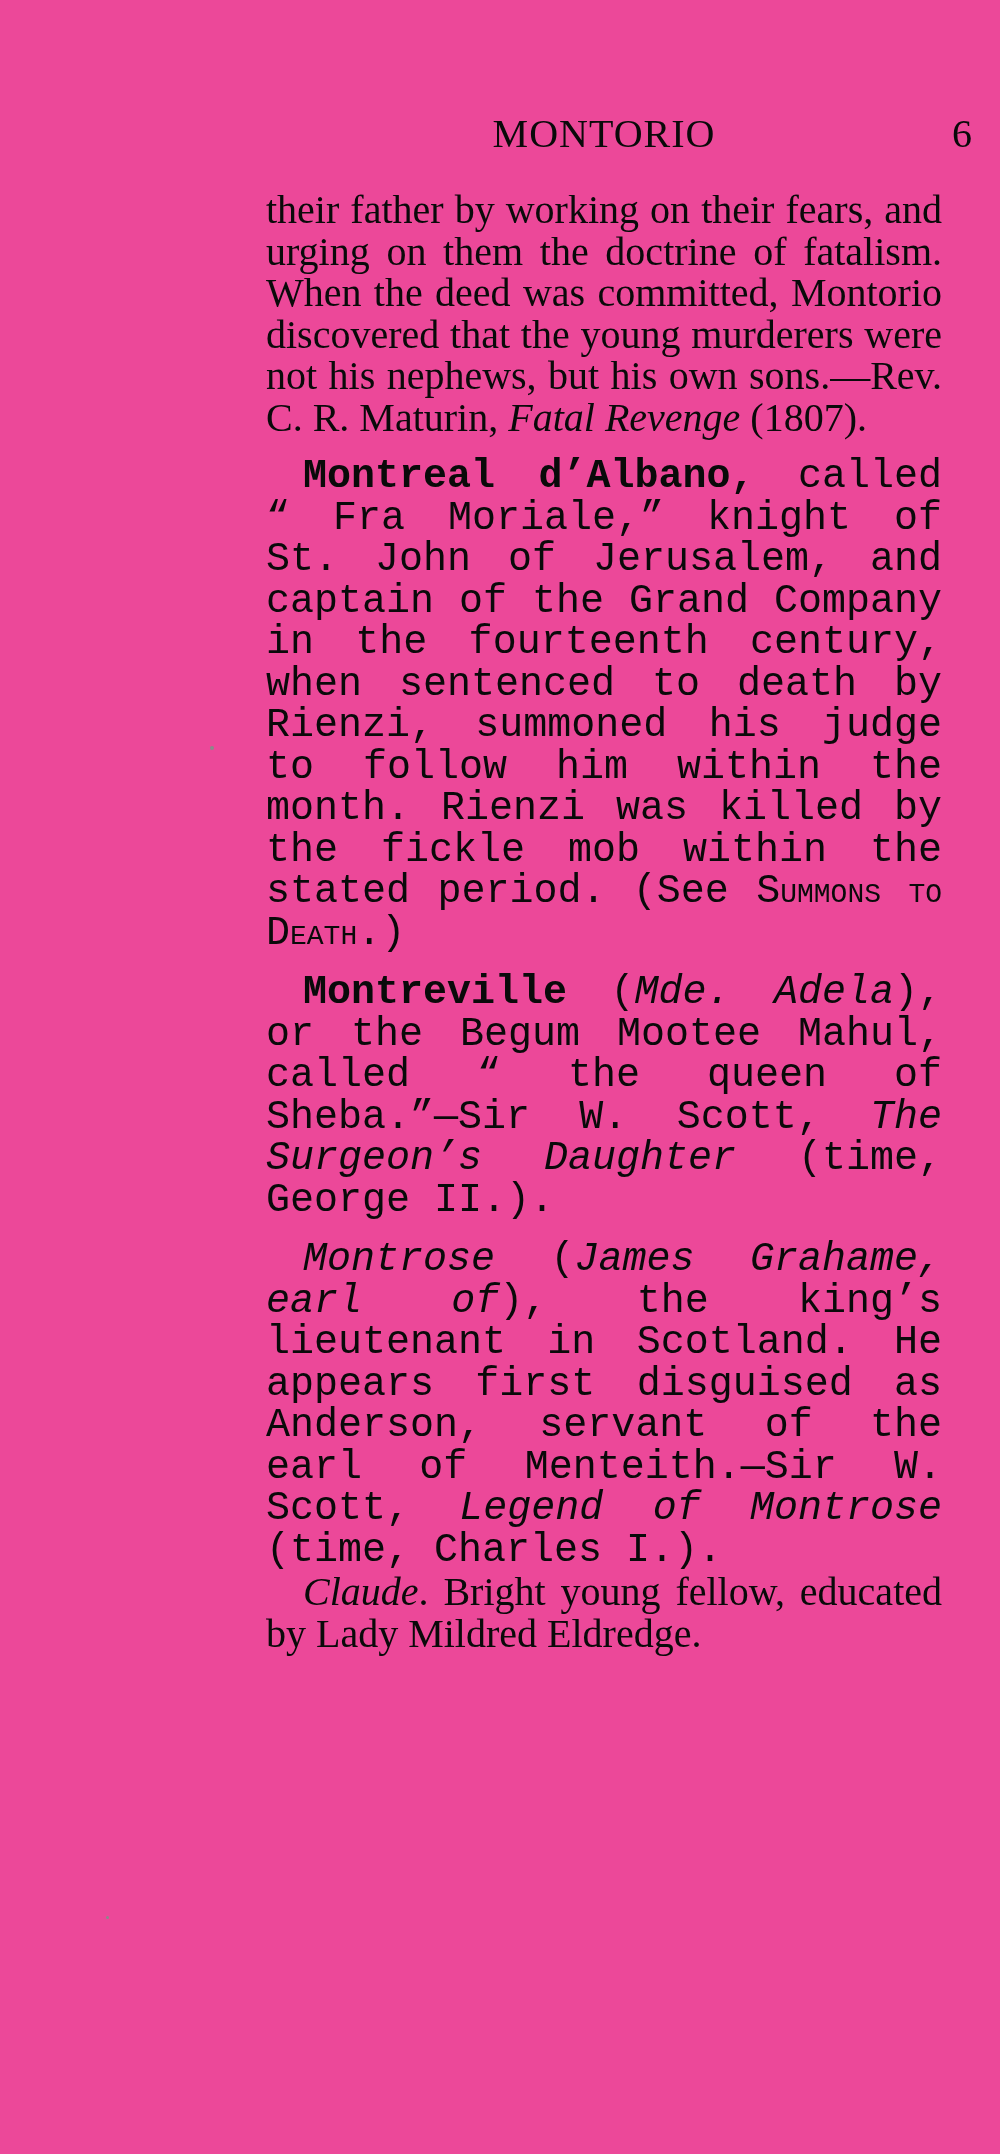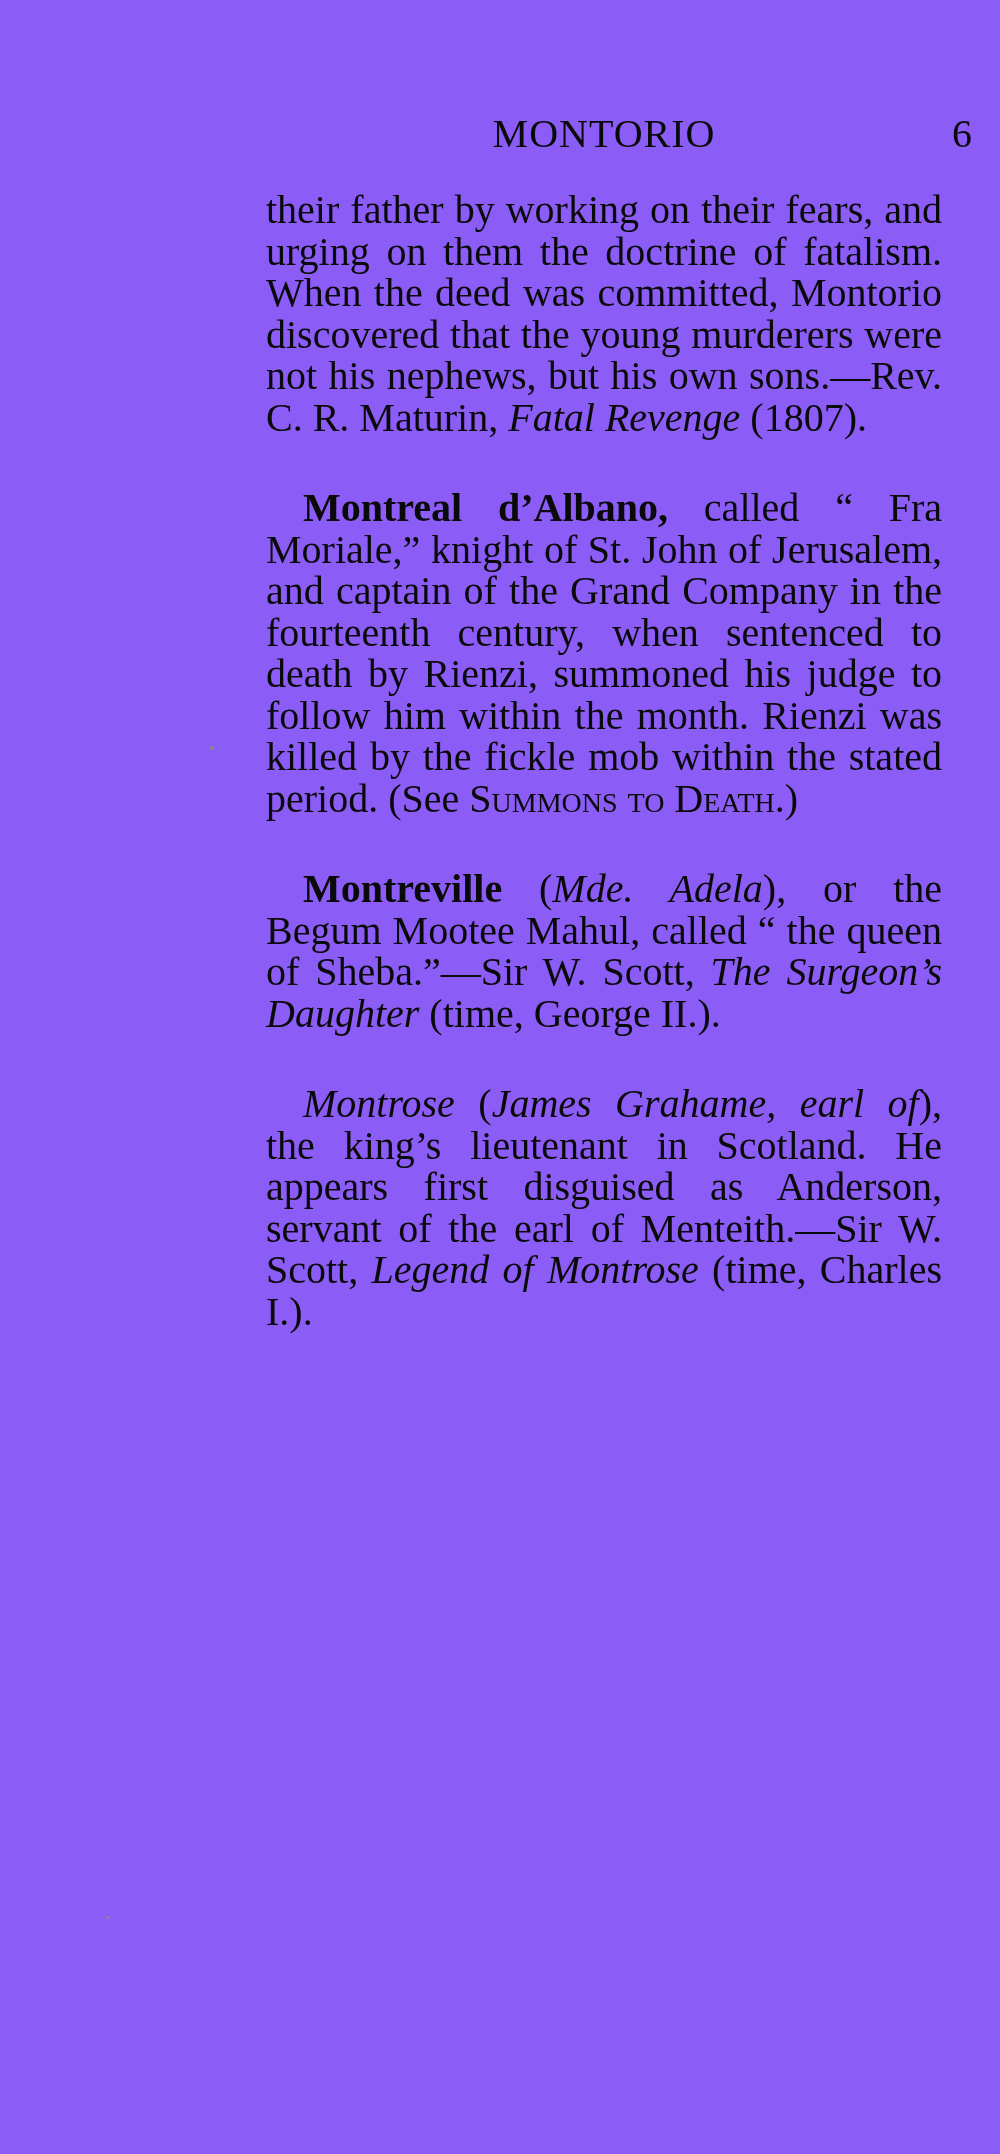--- a/index.html
+++ b/index.html
@@ -4,21 +4,21 @@
 <style>
   html, body {
     margin: 0;
     padding: 0;
     background: #ffffff;
   }
   .book-page {
     position: relative;
     width: 1000px;
     height: 2154px;
-    background: #8b5cf6;
+    background: #ec4899;
     color: #0a0a0a;
     font-family: "Liberation Serif", serif;
     overflow: hidden;
   }
   .text-block {
     position: absolute;
     left: 266px;
     top: 0;
     width: 676px;
   }
@@ -48,21 +48,21 @@
     top: 189px;
     width: 100%;
     font-size: 40px;
     line-height: 41.5px;
     text-align: justify;
   }
   p.para {
     margin: 0;
     padding: 0;
   }
-  p.para.spaced { margin-top: 49px; }
+  p.para.spaced { margin-top: 18px; font-family: Liberation Mono, monospace; }
   p.para.indent { text-indent: 37px; }
   .seg-bold   { font-weight: bold; }
   .seg-italic { font-style: italic; }
   .seg-smallcaps { font-variant: small-caps; }
   .seg-italic-spaced { font-style: italic; letter-spacing: 0.14em; }
   .scan-speck {
     position: absolute;
     width: 4px;
     height: 4px;
     border-radius: 50%;
@@ -78,17 +78,18 @@
   <div class="text-block">
     <div class="running-header">
       <span class="page-title">MONTORIO</span>
       <span class="page-number">6</span>
     </div>
     <div class="page-body">
         <p class="para"><span>their father by working on their fears, and urging on them the doctrine of fatalism. When the deed was committed, Montorio discovered that the young murderers were not his nephews, but his own sons.—Rev. C. R. Maturin, </span><span class="seg-italic">Fatal Revenge</span><span> (1807).</span></p>
         <p class="para spaced indent"><span class="seg-bold">Montreal d’Albano,</span><span> called “ Fra Moriale,” knight of St. John of Jerusalem, and captain of the Grand Company in the fourteenth century, when sentenced to death by Rienzi, summoned his judge to follow him within the month. Rienzi was killed by the fickle mob within the stated period. (See </span><span class="seg-smallcaps">Summons to Death</span><span>.)</span></p>
         <p class="para spaced indent"><span class="seg-bold">Montreville</span><span> (</span><span class="seg-italic">Mde. Adela</span><span>), or the Begum Mootee Mahul, called “ the queen of Sheba.”—Sir W. Scott, </span><span class="seg-italic">The Surgeon’s Daughter</span><span> (time, George II.).</span></p>
         <p class="para spaced indent"><span class="seg-italic">Montrose</span><span> (</span><span class="seg-italic">James Grahame, earl of</span><span>), the king’s lieutenant in Scotland. He appears first disguised as Anderson, servant of the earl of Menteith.—Sir W. Scott, </span><span class="seg-italic">Legend of Montrose</span><span> (time, Charles I.).</span></p>
+        <p class="para indent"><span class="seg-italic">Claude</span><span>. Bright young fellow, educated by Lady Mildred Eldredge.</span></p>
       </div>
   </div>
   <div class="scan-speck speck-1"></div>
   <div class="scan-speck speck-2"></div>
 </div>
 
 </body></html>

